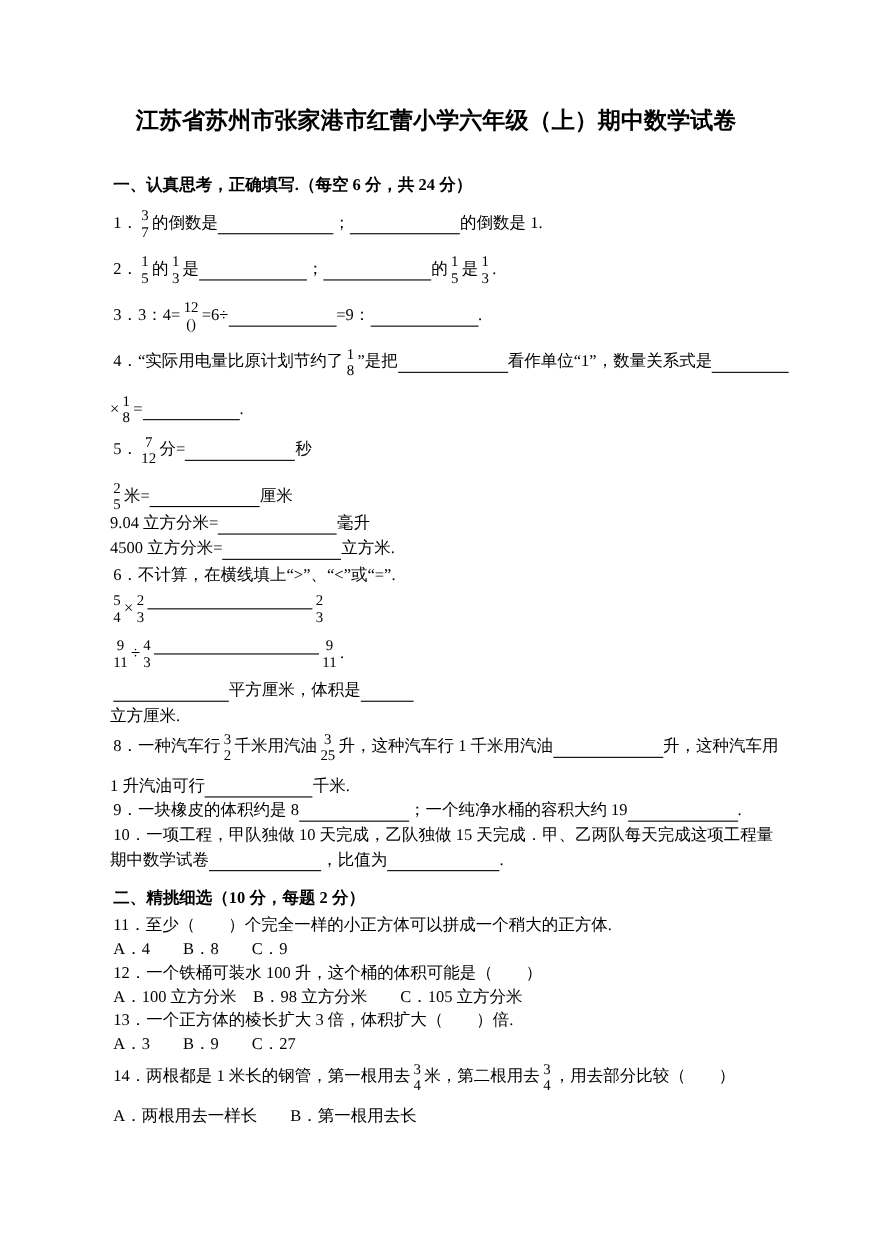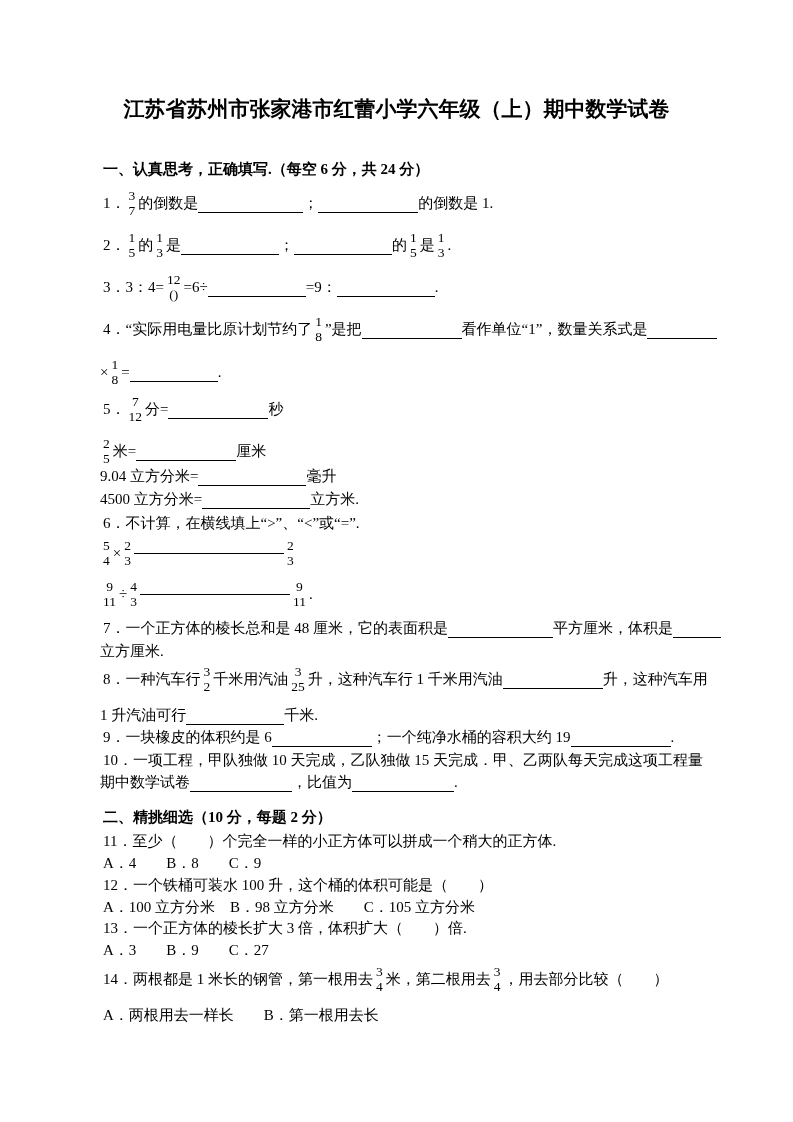--- a/index.html
+++ b/index.html
@@ -64,25 +64,25 @@
       <div class="line tall" style="top: 270px; left: 103px;"><span class="txt">3．3：4=</span><span class="frac"><span class="fnum">12</span><span class="fden">()</span></span><span class="txt">=6÷</span><span class="blank" style="width: 98px;"></span><span class="txt">=9：</span><span class="blank" style="width: 98px;"></span><span class="txt">.</span></div>
       <div class="line tall" style="top: 312px; left: 103px;"><span class="txt">4．“实际用电量比原计划节约了</span><span class="frac"><span class="fnum">1</span><span class="fden">8</span></span><span class="txt">”是把</span><span class="blank" style="width: 100px;"></span><span class="txt">看作单位“1”，数量关系式是</span><span class="blank" style="width: 70px;"></span></div>
       <div class="line tall" style="top: 355px; left: 100px;"><span class="txt">×</span><span class="frac"><span class="fnum">1</span><span class="fden">8</span></span><span class="txt">=</span><span class="blank" style="width: 88px;"></span><span class="txt">.</span></div>
       <div class="line tall" style="top: 392px; left: 103px;"><span class="txt">5．</span><span class="frac"><span class="fnum">7</span><span class="fden">12</span></span><span class="txt">分=</span><span class="blank" style="width: 100px;"></span><span class="txt">秒</span></div>
       <div class="line tall" style="top: 434px; left: 100px;"><span class="frac"><span class="fnum">2</span><span class="fden">5</span></span><span class="txt">米=</span><span class="blank" style="width: 100px;"></span><span class="txt">厘米</span></div>
       <div class="line plain" style="top: 466px; left: 100px;"><span class="txt">9.04 立方分米=</span><span class="blank" style="width: 108px;"></span><span class="txt">毫升</span></div>
       <div class="line plain" style="top: 489px; left: 100px;"><span class="txt">4500 立方分米=</span><span class="blank" style="width: 108px;"></span><span class="txt">立方米.</span></div>
       <div class="line plain" style="top: 513px; left: 103px;"><span class="txt">6．不计算，在横线填上“&gt;”、“&lt;”或“=”.</span></div>
       <div class="line tall" style="top: 536px; left: 100px;"><span class="frac"><span class="fnum">5</span><span class="fden">4</span></span><span class="txt">×</span><span class="frac"><span class="fnum">2</span><span class="fden">3</span></span><span class="blank mid" style="width: 150px;"></span><span class="frac"><span class="fnum">2</span><span class="fden">3</span></span></div>
       <div class="line tall" style="top: 577px; left: 100px;"><span class="frac"><span class="fnum">9</span><span class="fden">11</span></span><span class="txt">÷</span><span class="frac"><span class="fnum">4</span><span class="fden">3</span></span><span class="blank mid" style="width: 150px;"></span><span class="frac"><span class="fnum">9</span><span class="fden">11</span></span><span class="txt">.</span></div>
-      <div class="line plain" style="top: 618px; left: 103px;"><span class="txt">7．一个正方体的棱长总和是 48 厘米，它的表面积是</span><span class="blank" style="width: 105px;"></span><span class="txt">平方厘米，体积是</span><span class="blank" style="width: 48px;"></span></div>
+      <div class="line plain" style="top: 618px; left: 103px;"><span class="blank" style="width: 105px;"></span><span class="txt">平方厘米，体积是</span><span class="blank" style="width: 48px;"></span></div>
       <div class="line plain" style="top: 641px; left: 100px;"><span class="txt">立方厘米.</span></div>
       <div class="line tall" style="top: 662px; left: 103px;"><span class="txt">8．一种汽车行</span><span class="frac"><span class="fnum">3</span><span class="fden">2</span></span><span class="txt">千米用汽油</span><span class="frac"><span class="fnum">3</span><span class="fden">25</span></span><span class="txt">升，这种汽车行 1 千米用汽油</span><span class="blank" style="width: 100px;"></span><span class="txt">升，这种汽车用</span></div>
       <div class="line plain" style="top: 705px; left: 100px;"><span class="txt">1 升汽油可行</span><span class="blank" style="width: 98px;"></span><span class="txt">千米.</span></div>
-      <div class="line plain" style="top: 727px; left: 103px;"><span class="txt">9．一块橡皮的体积约是 6</span><span class="blank" style="width: 100px;"></span><span class="txt">；一个纯净水桶的容积大约 19</span><span class="blank" style="width: 100px;"></span><span class="txt">.</span></div>
+      <div class="line plain" style="top: 727px; left: 103px;"><span class="txt">9．一块橡皮的体积约是 8</span><span class="blank" style="width: 100px;"></span><span class="txt">；一个纯净水桶的容积大约 19</span><span class="blank" style="width: 100px;"></span><span class="txt">.</span></div>
       <div class="line plain" style="top: 750px; left: 103px;"><span class="txt">10．一项工程，甲队独做 10 天完成，乙队独做 15 天完成．甲、乙两队每天完成这项工程量</span></div>
       <div class="line plain" style="top: 772px; left: 100px;"><span class="txt">期中数学试卷</span><span class="blank" style="width: 102px;"></span><span class="txt">，比值为</span><span class="blank" style="width: 102px;"></span><span class="txt">.</span></div>
       <div class="line plain bold" style="top: 807px; left: 103px;"><span class="txt">二、精挑细选（10 分，每题 2 分）</span></div>
       <div class="line plain" style="top: 831px; left: 103px; text-align: right;"><span class="txt">11．至少（　　）个完全一样的小正方体可以拼成一个稍大的正方体.</span></div>
       <div class="line plain" style="top: 853px; left: 103px;"><span class="txt">A．4　　B．8　　C．9</span></div>
       <div class="line plain" style="top: 875px; left: 103px;"><span class="txt">12．一个铁桶可装水 100 升，这个桶的体积可能是（　　）</span></div>
       <div class="line plain" style="top: 897px; left: 103px;"><span class="txt">A．100 立方分米　B．98 立方分米　　C．105 立方分米</span></div>
       <div class="line plain" style="top: 918px; left: 103px;"><span class="txt">13．一个正方体的棱长扩大 3 倍，体积扩大（　　）倍.</span></div>
       <div class="line plain" style="top: 940px; left: 103px;"><span class="txt">A．3　　B．9　　C．27</span></div>
       <div class="line tall" style="top: 962px; left: 103px;"><span class="txt">14．两根都是 1 米长的钢管，第一根用去</span><span class="frac"><span class="fnum">3</span><span class="fden">4</span></span><span class="txt">米，第二根用去</span><span class="frac"><span class="fnum">3</span><span class="fden">4</span></span><span class="txt">，用去部分比较（　　）</span></div>

